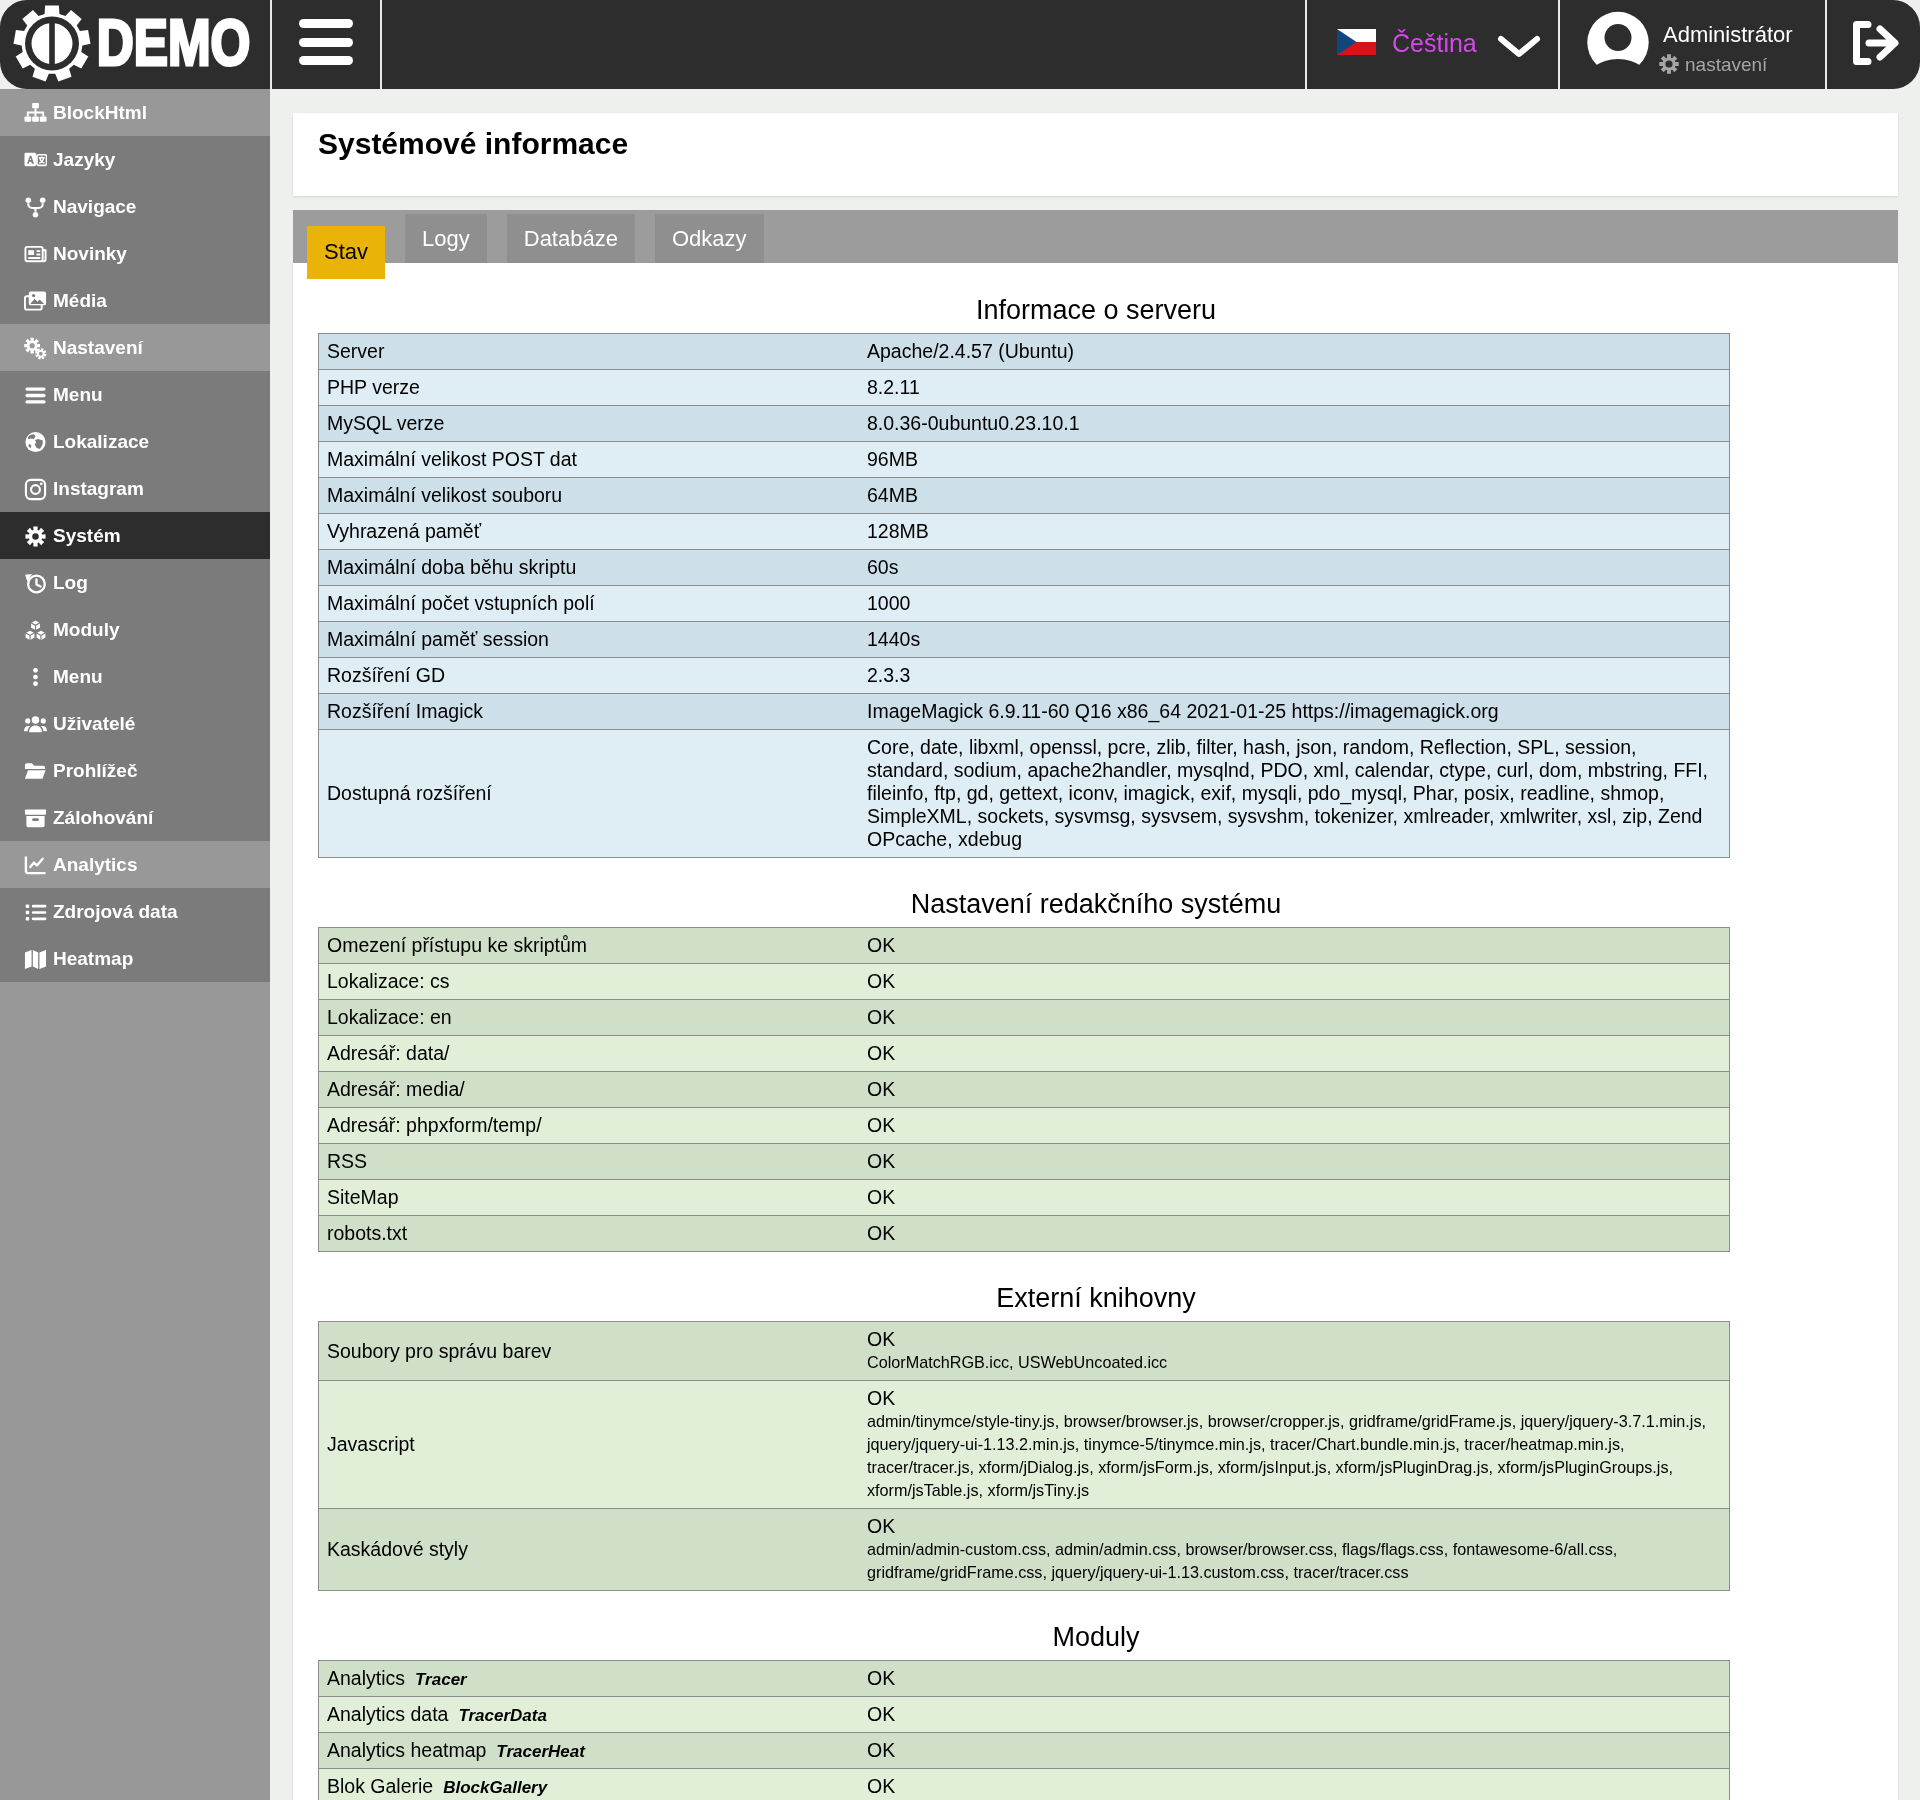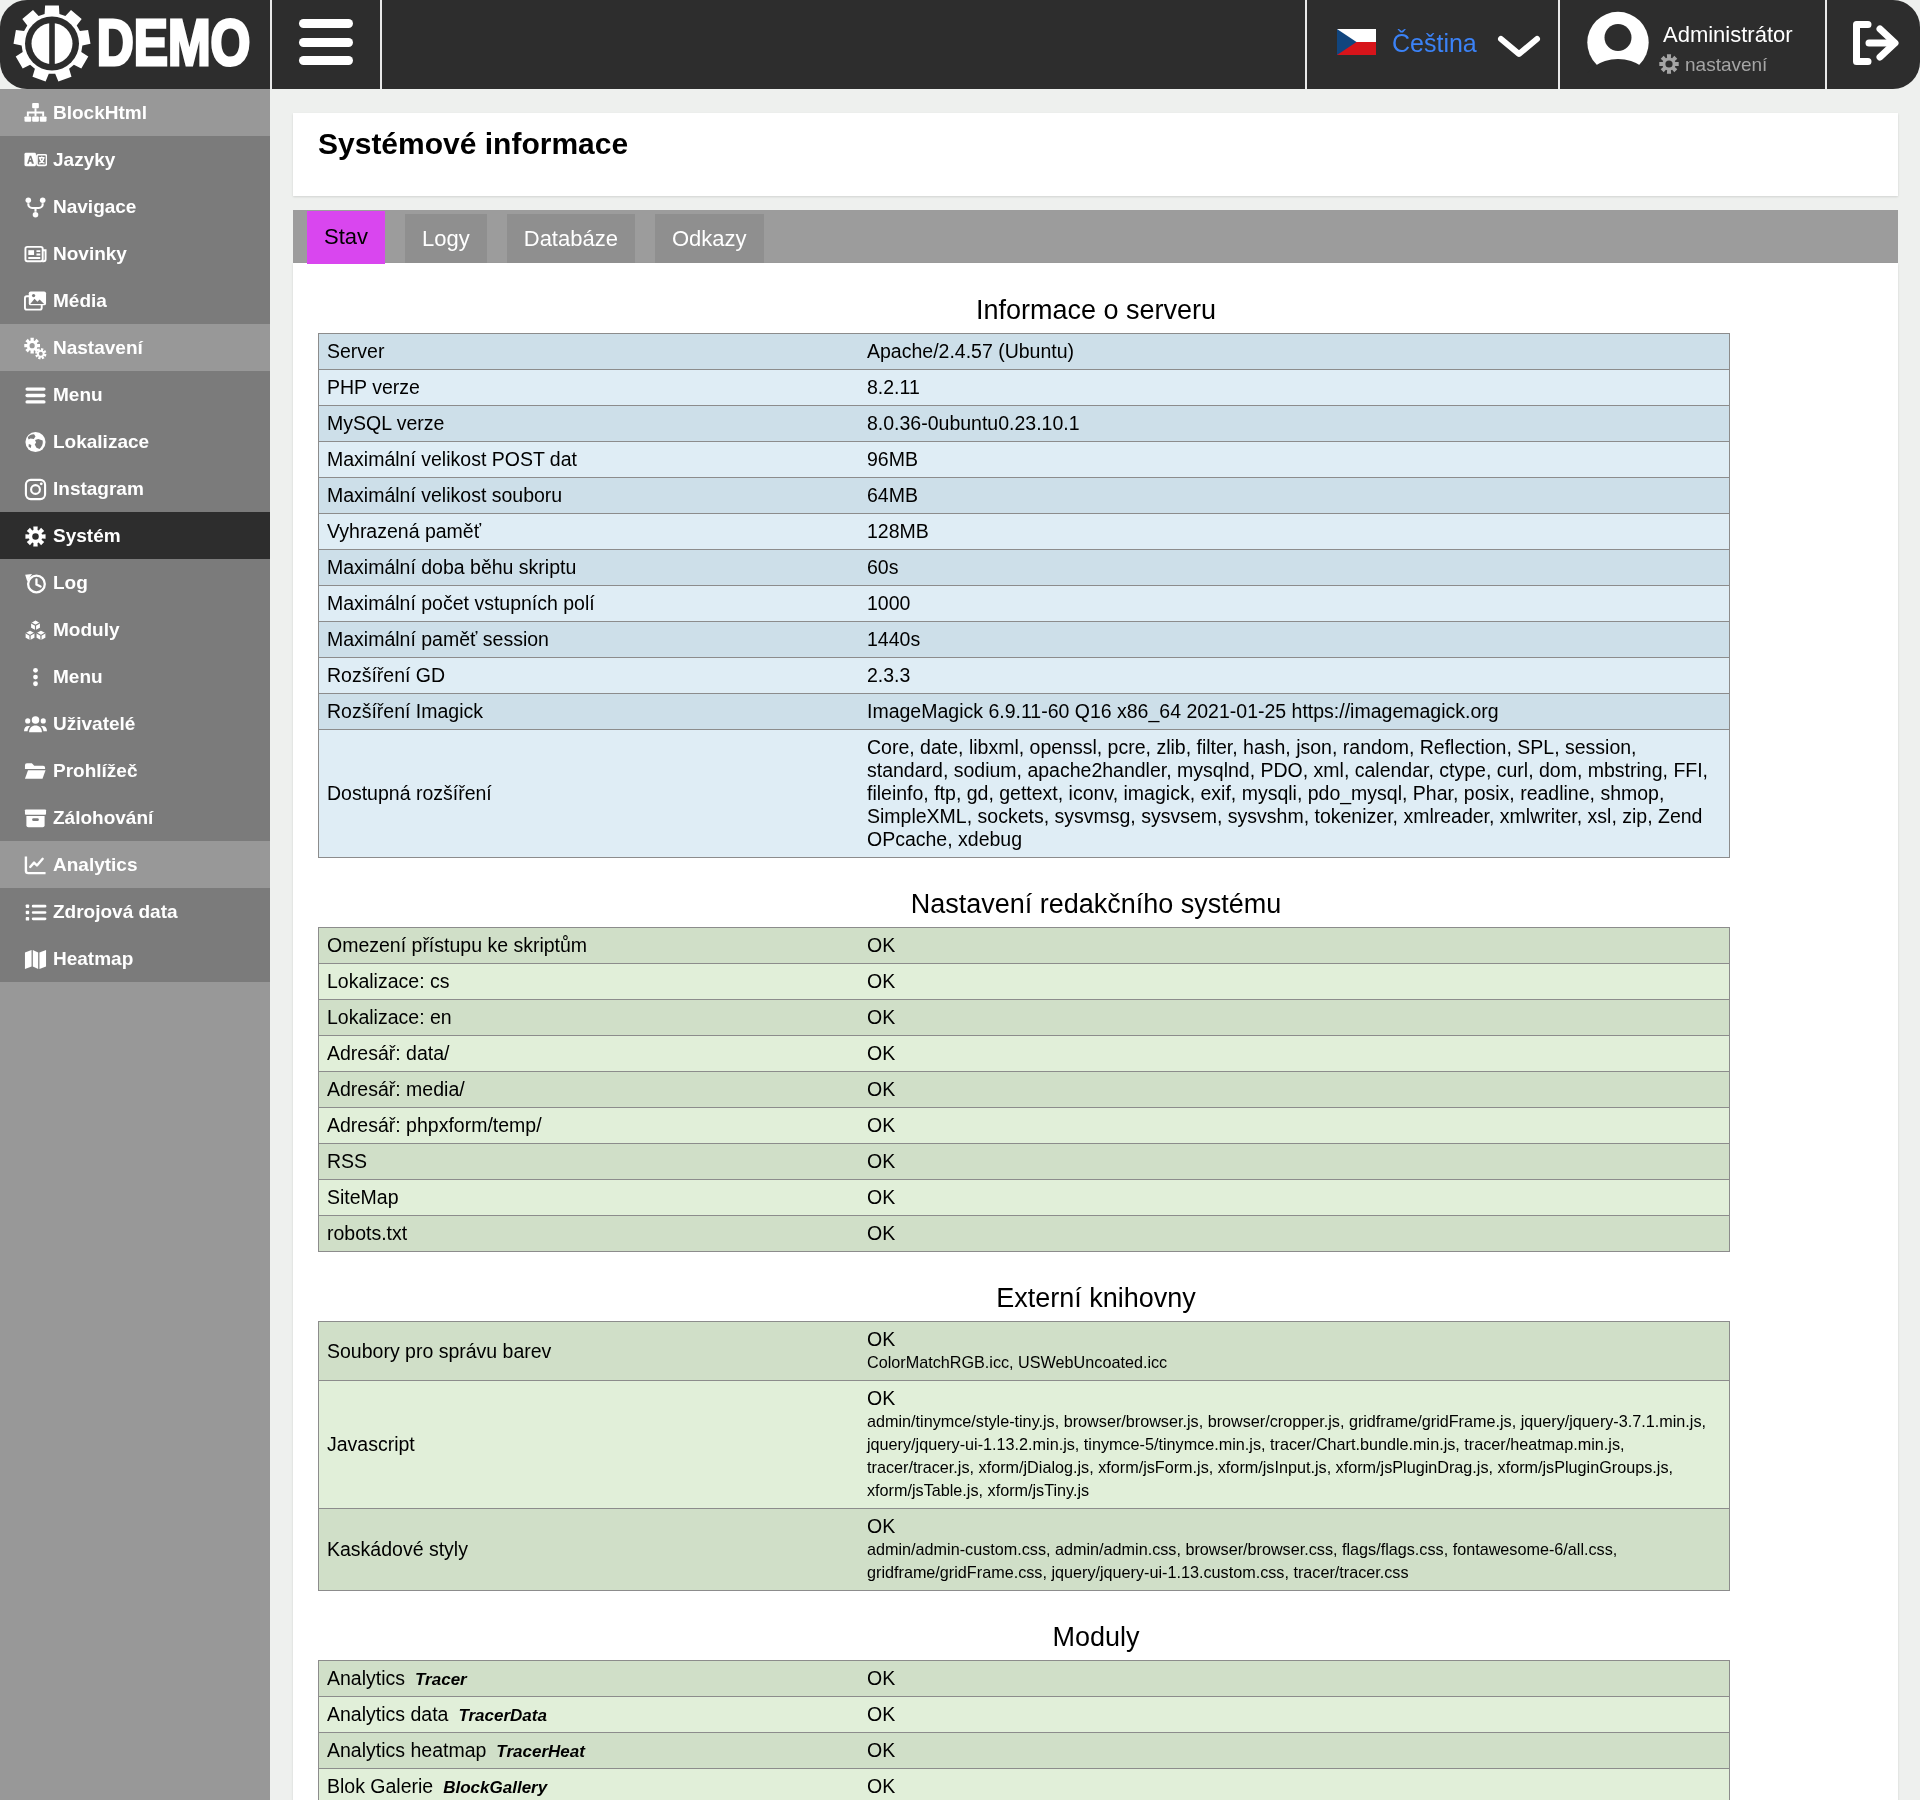--- a/index.html
+++ b/index.html
@@ -1,38 +1,38 @@
 <!DOCTYPE html>
 <html lang="cs"><head><meta charset="utf-8">
 <style>
 html,body{margin:0;padding:0;}
 body{width:1920px;height:1800px;overflow:hidden;background:#eef0ee;font-family:"Liberation Sans",sans-serif;color:#000;}
 .topbar{position:absolute;left:0;top:0;width:1920px;height:89px;background:#2d2d2d;border-radius:27px;}
 .tsep{position:absolute;top:0;width:2px;height:89px;background:#e9e9e9;}
 .burger{position:absolute;left:299px;top:19px;width:54px;}
 .burger div{height:9px;border-radius:4.5px;background:#fff;margin-bottom:9.5px;}
 .lang{position:absolute;left:1337px;top:0;height:89px;}
-.langtxt{position:absolute;left:55px;top:29px;font-size:25px;color:#3b82f6;}
+.langtxt{position:absolute;left:55px;top:29px;font-size:25px;color:#d946ef;}
 .user{position:absolute;left:1587px;top:9px;}
 .uname{position:absolute;left:76px;top:13px;font-size:22px;color:#fff;white-space:nowrap;}
 .usub{position:absolute;left:71px;top:44px;font-size:19px;color:#a5a5a5;white-space:nowrap;}
 .usub svg{vertical-align:-4px;margin-right:5px;}
 .sidebar{position:absolute;left:0;top:89px;width:270px;height:1711px;background:#989898;}
 .sitem{height:47px;background:#7b7b7b;position:relative;color:#fff;font-size:19px;font-weight:bold;line-height:47px;}
 .sitem.grp{background:#989898;}
 .sitem.act{background:#2d2d2d;text-align:right;}
 .sitem .lbl{position:absolute;left:53px;top:0;}
 .sitem svg{position:absolute;left:24px;top:13px;}
 .main{position:absolute;left:270px;top:89px;width:1650px;}
 .hpanel{margin:24px 22px 0 23px;height:83px;background:#fff;box-shadow:0 1px 2px rgba(0,0,0,0.12);display:flex;align-items:center;}
 .hpanel h1{margin:4px 0 0 25px;font-size:30px;font-weight:bold;position:relative;top:-13px;}
 .tabbar{margin:14px 22px 0 23px;height:53px;background:#9c9c9c;white-space:nowrap;font-size:0;}
 .tab{display:inline-block;vertical-align:top;font-size:22px;color:#fff;background:#8f8f8f;height:49px;line-height:49px;margin:4px 20px 0 0;padding:0 17px;}
 .tab.first{margin-left:14px;}
-.tab.act{background:#d946ef;color:#000;height:53px;line-height:51px;margin-top:1px;}
+.tab.act{background:#eab308;color:#000;height:53px;line-height:51px;margin-top:16px;}
 .cpanel{margin:0 22px 0 23px;background:#fff;padding:1px 24px 40px 25px;box-shadow:0 1px 2px rgba(0,0,0,0.12);}
 .cap{font-size:27px;text-align:center;margin:31px 0 7px 0;line-height:31px;}
 table{border-collapse:collapse;width:1412px;table-layout:fixed;border:1px solid #8c8c8c;}
 td{border:none;border-top:1px solid #8c8c8c;font-size:19.5px;line-height:23px;padding:6px 8px;vertical-align:middle;word-wrap:break-word;}
 td.c1{width:524px;}
 .blue tr:nth-child(odd) td{background:#cddfe9;}
 .blue tr:nth-child(even) td{background:#dfedf5;}
 .green tr:nth-child(odd) td{background:#d0dfc8;}
 .green tr:nth-child(even) td{background:#e1efd9;}
 .sm{font-size:16.2px;line-height:23px;}

